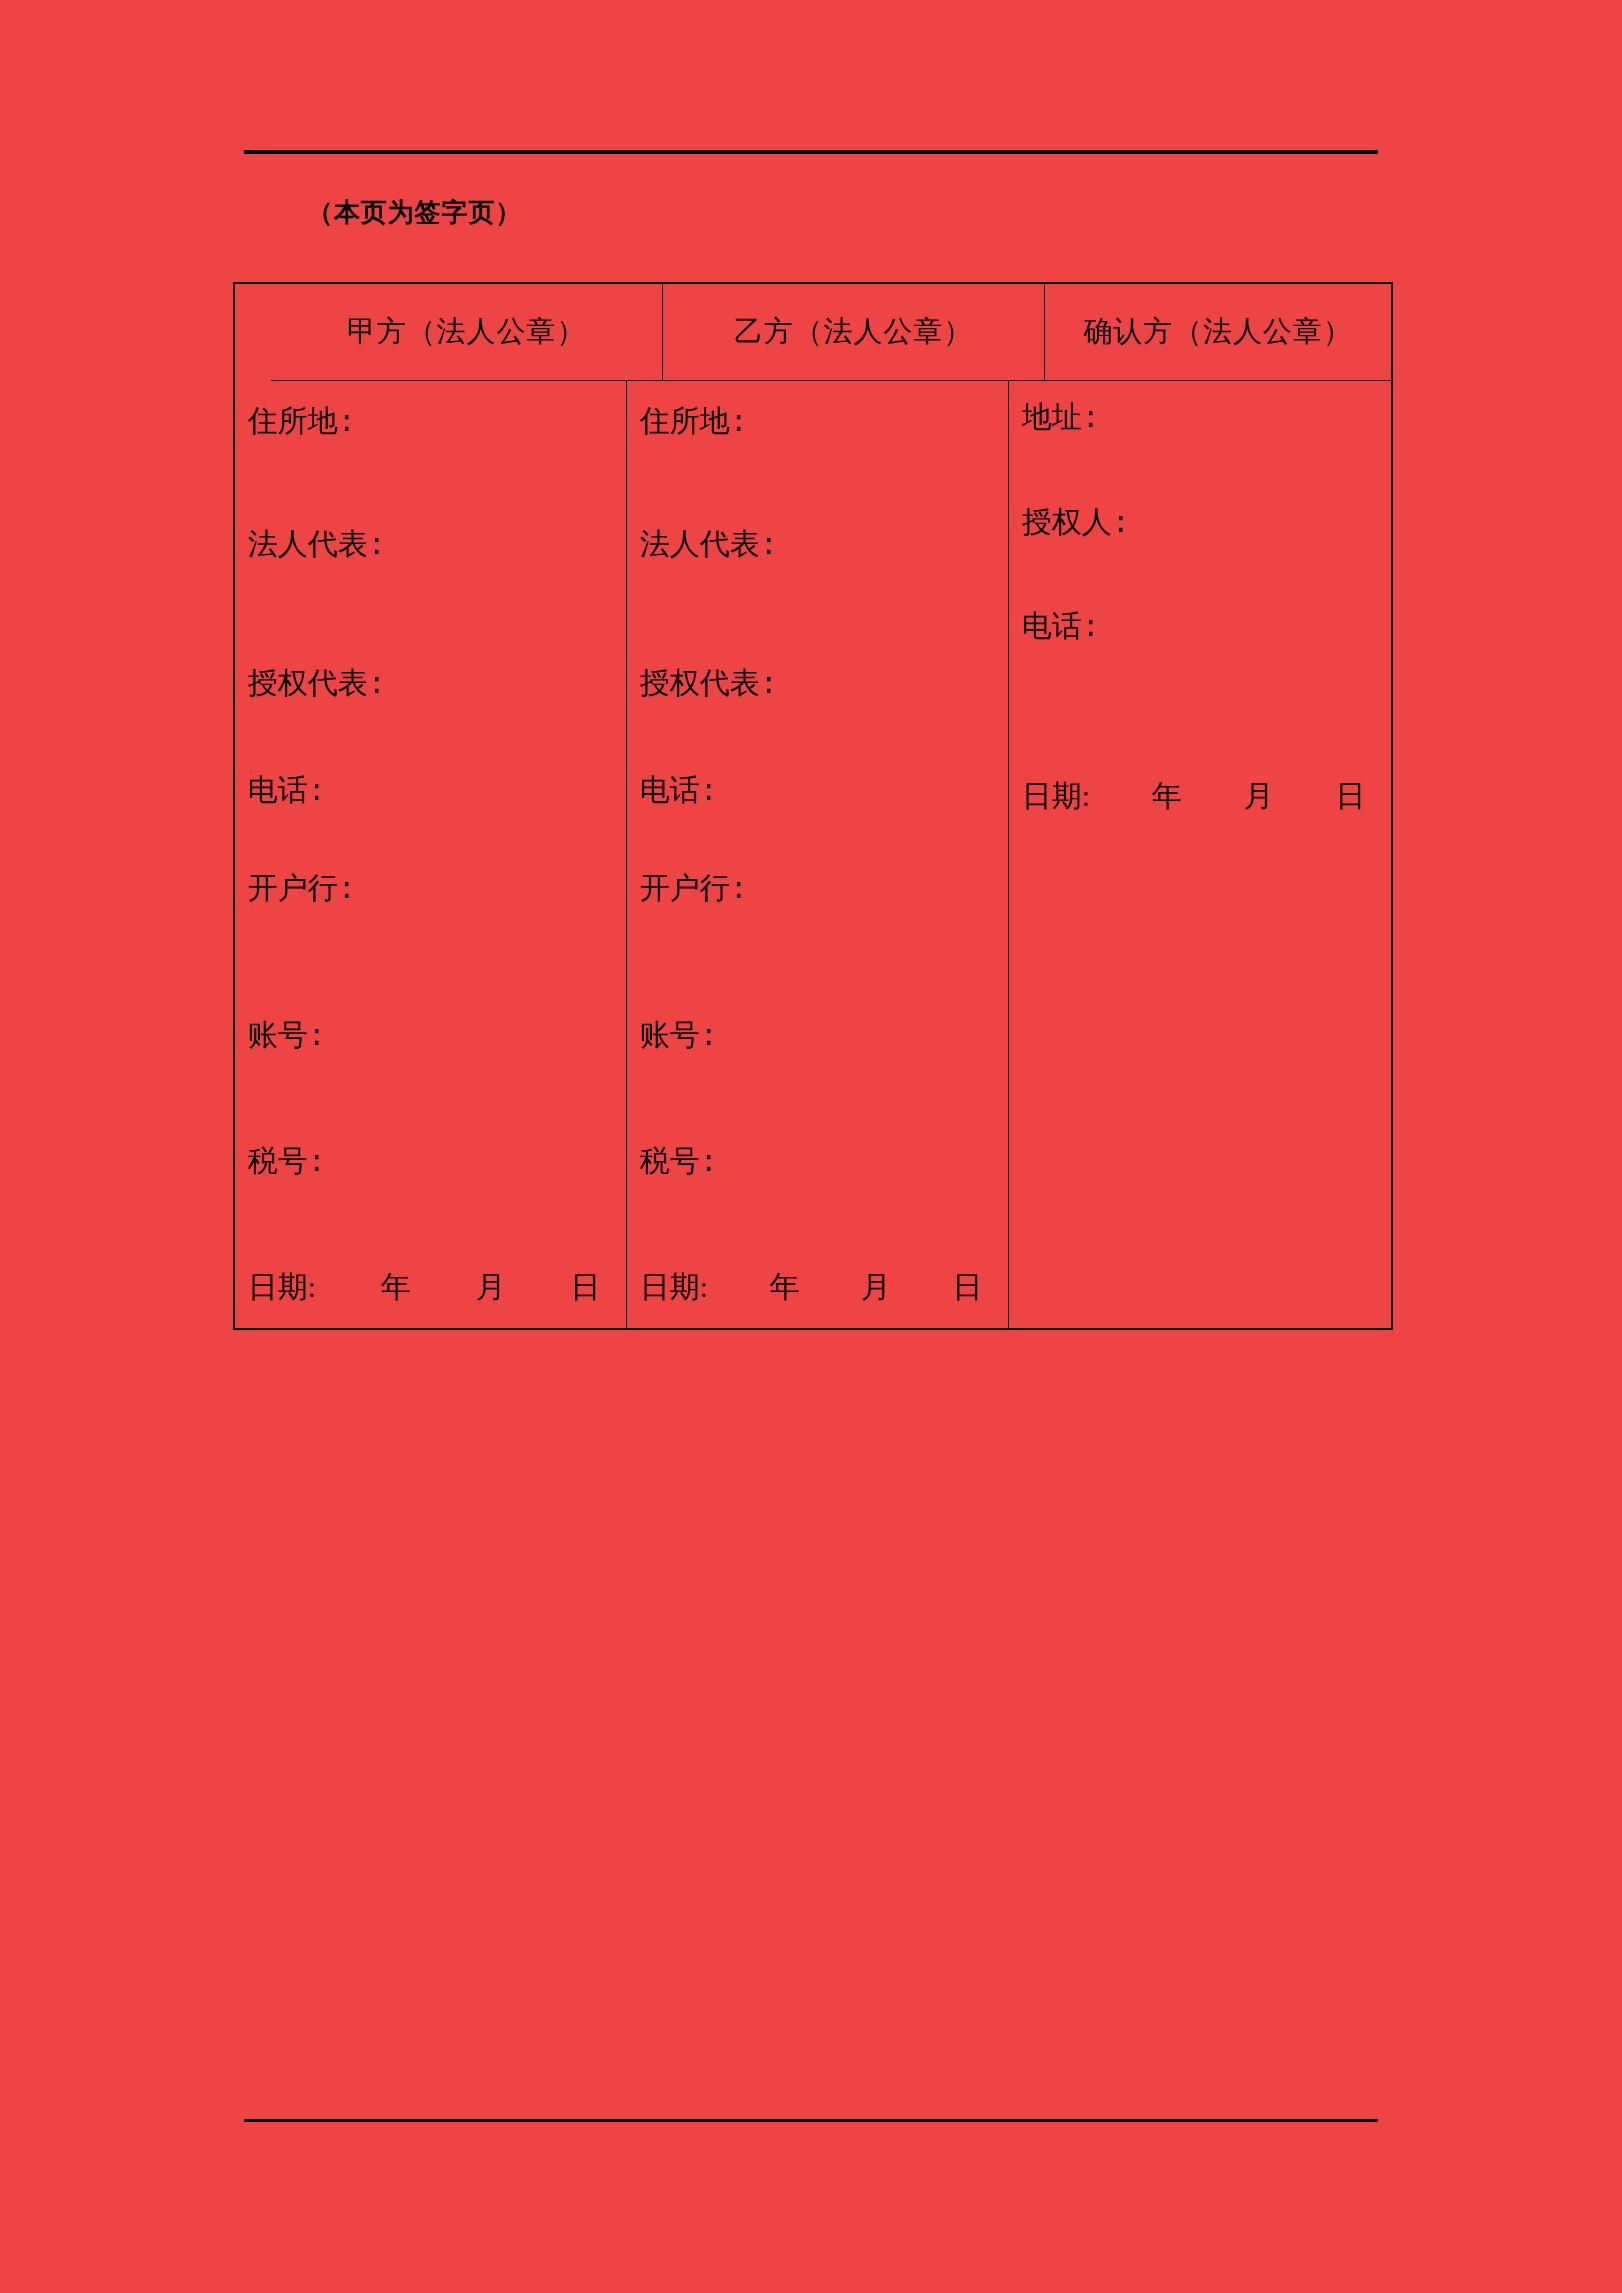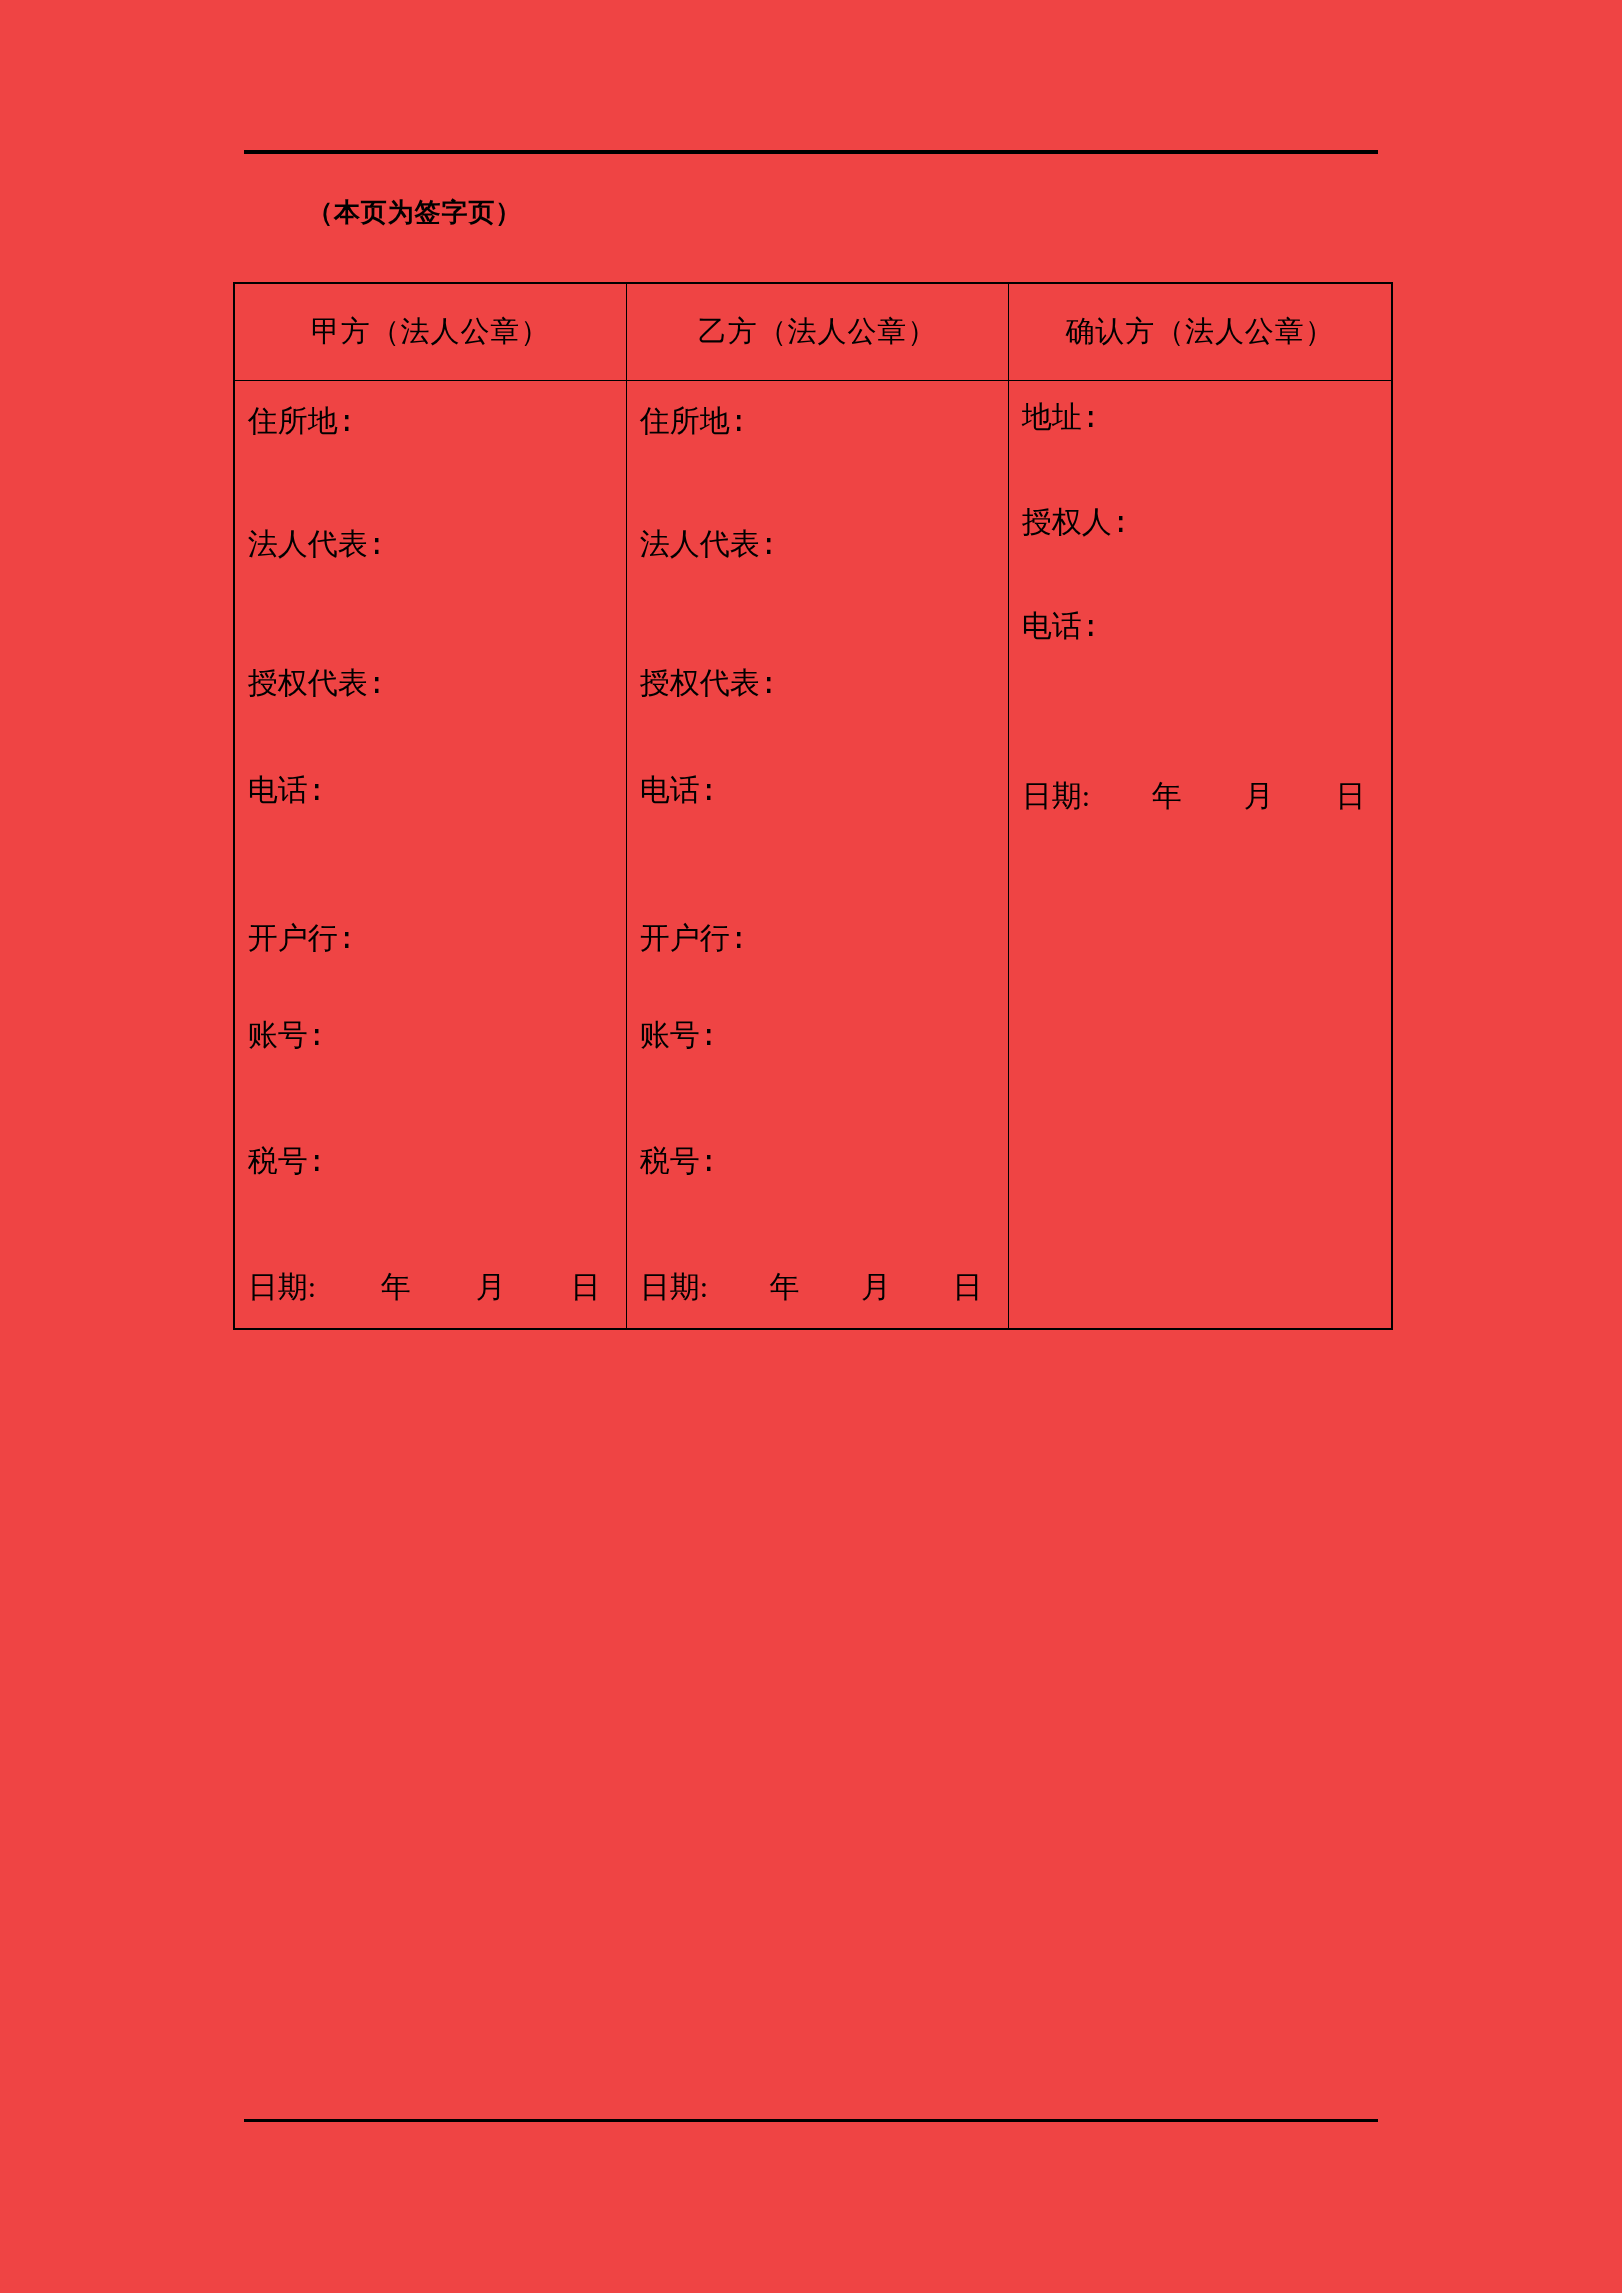--- a/index.html
+++ b/index.html
@@ -42,20 +42,21 @@
     border: 2.7px solid #000000;
     display: flex;
     flex-direction: column;
   }
 
   .sig-header-row {
     display: flex;
     height: 97px;
     border-bottom: 1.8px solid #000000;
     flex: none;
+    margin-left: 36px;
   }
 
   .sig-header-cell {
     display: flex;
     align-items: center;
     justify-content: center;
     font-size: 29px;
     letter-spacing: 0.9px;
     white-space: nowrap;
   }
@@ -84,21 +85,21 @@
     height: 40px;
     line-height: 40px;
     display: flex;
     justify-content: space-between;
     padding: 0 25.5px 0 12.7px;
     white-space: nowrap;
   }
 
   
   .fa-0 { top: 22px; }  .fa-1 { top: 145px; } .fa-2 { top: 284px; }
-  .fa-3 { top: 391px; } .fa-4 { top: 539px; } .fa-5 { top: 636px; }
+  .fa-3 { top: 391px; } .fa-4 { top: 489px; } .fa-5 { top: 636px; }
   .fa-6 { top: 762px; } .fa-date { top: 886px; }
 
   
   .fc-0 { top: 18px; } .fc-1 { top: 123px; } .fc-2 { top: 227px; }
   .fc-date { top: 395px; }
 
   .footer-rule {
     position: absolute;
     left: 244px;
     top: 2119px;

